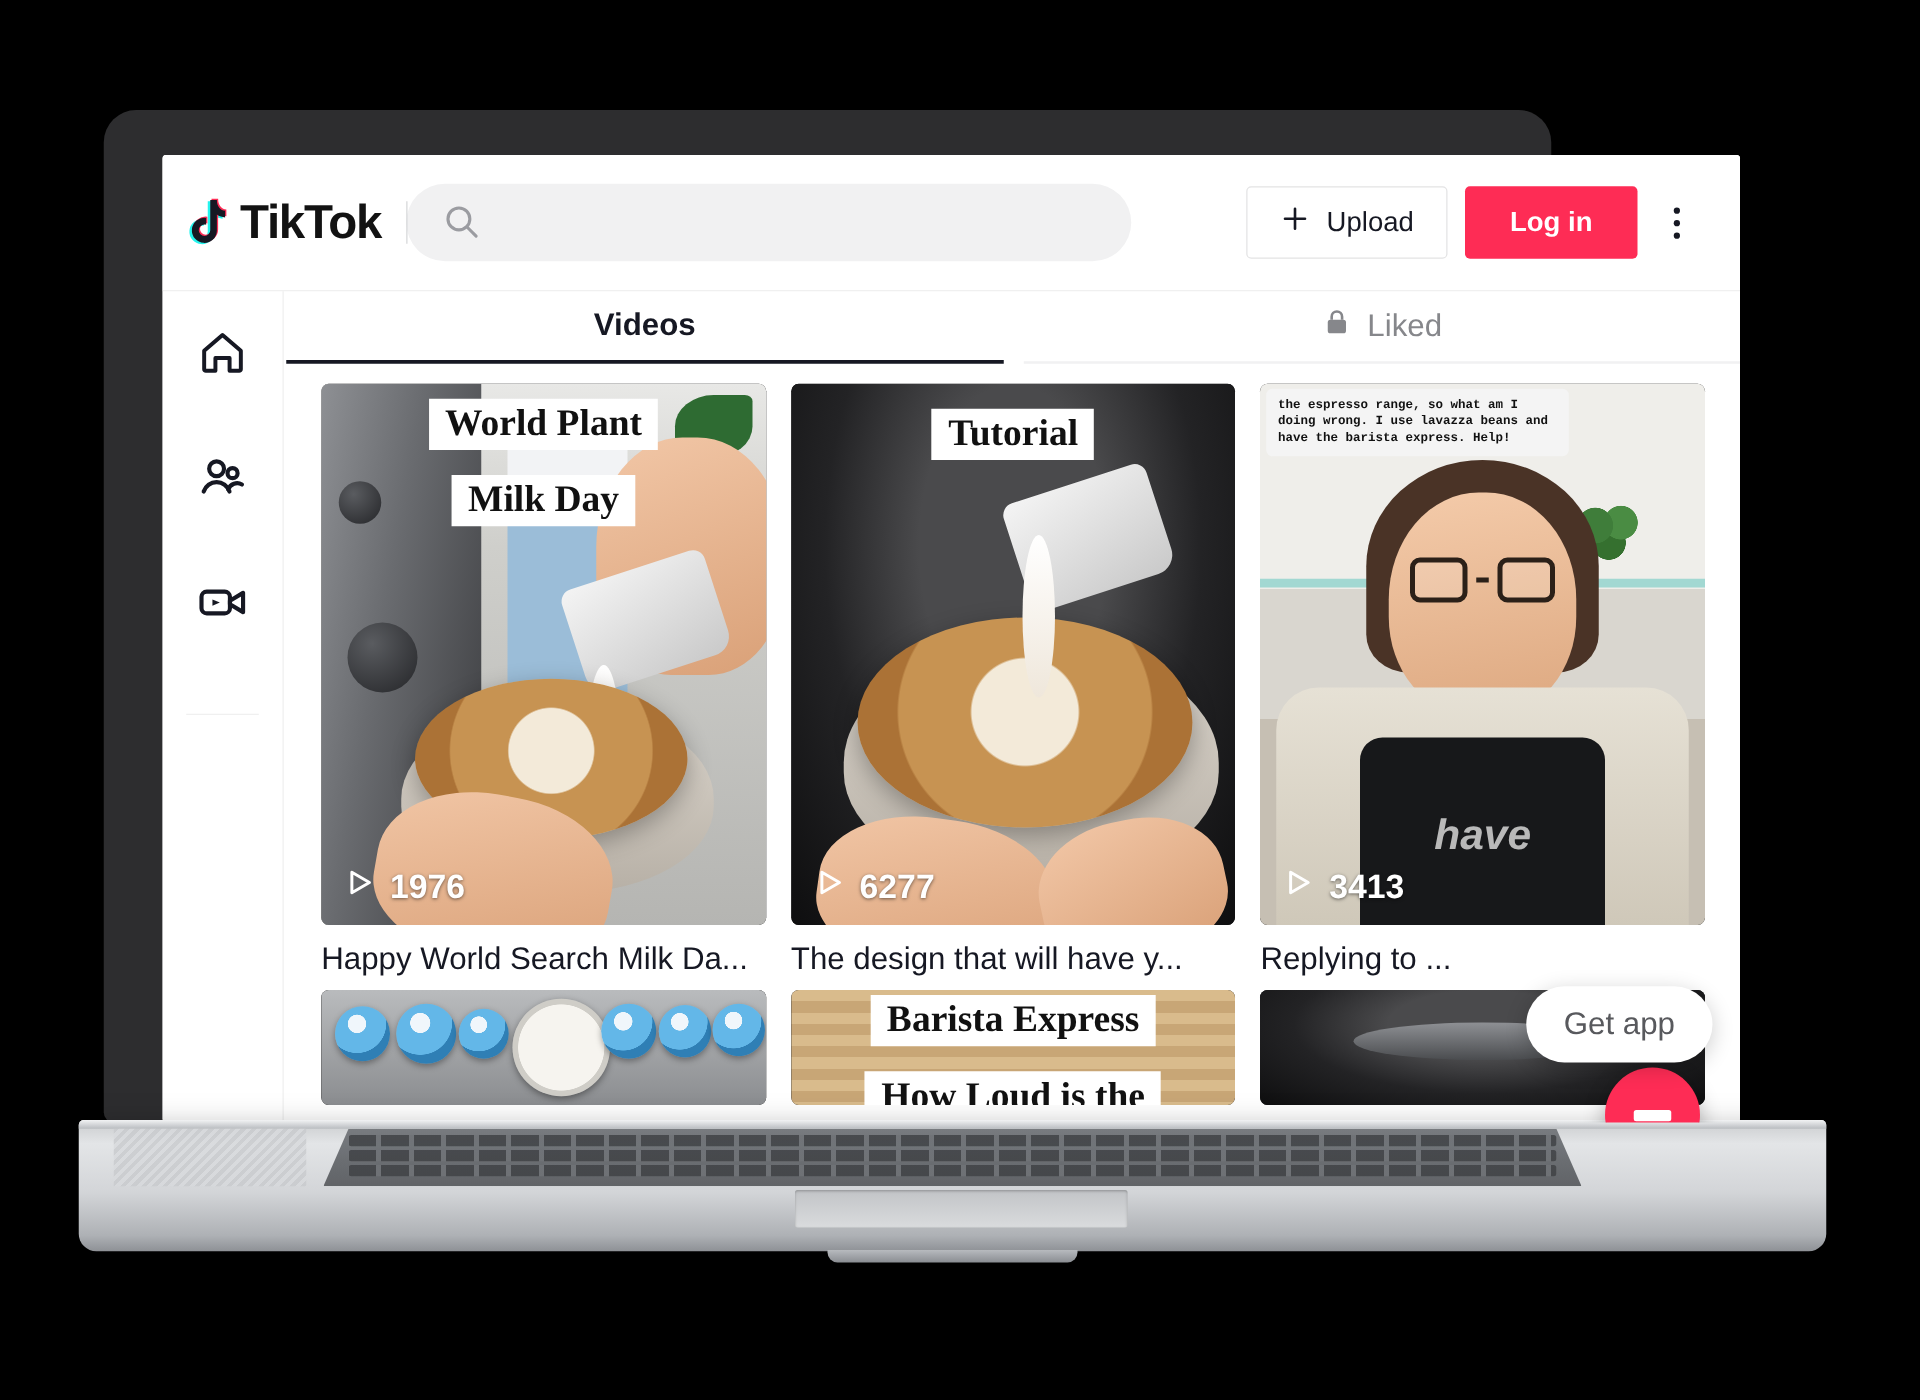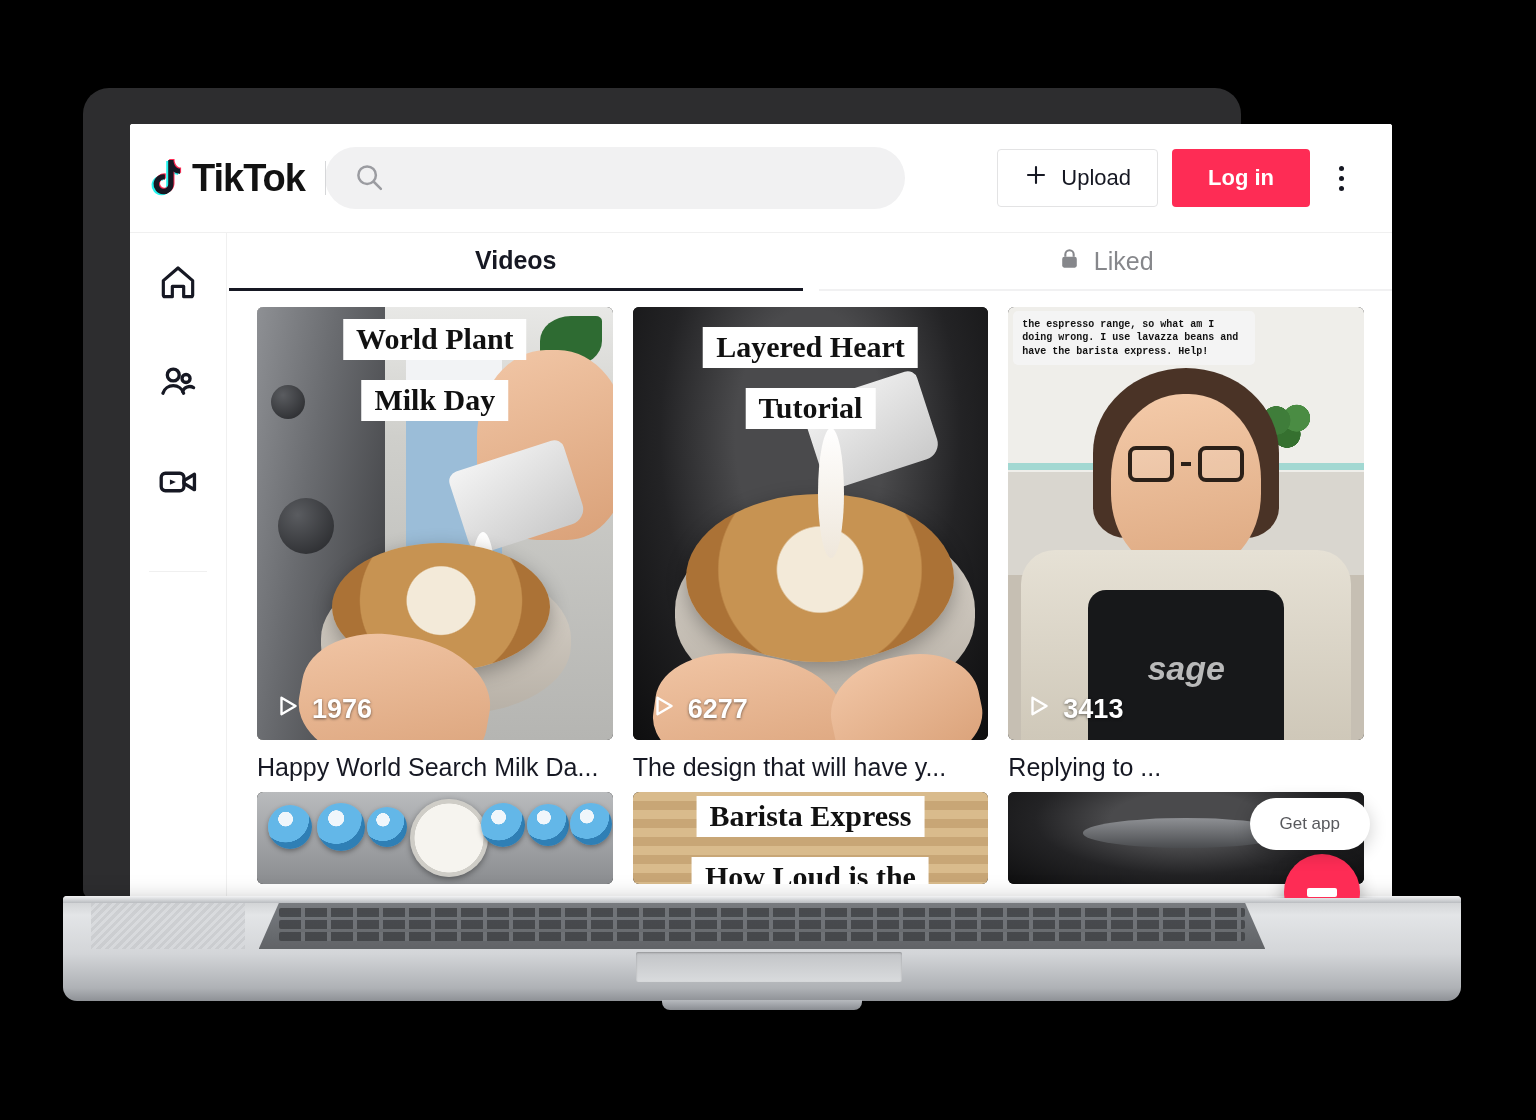--- a/index.html
+++ b/index.html
@@ -198,21 +198,21 @@
   .woodbg{position:absolute;inset:0;background:repeating-linear-gradient(180deg,#d9bb8c 0 9px,#c8a676 9px 18px);}
   .darkmachine{position:absolute;inset:0;background:
      radial-gradient(ellipse at 50% 30%,#4a4a4c 0 30%,#232325 60%,#0e0e0f 100%);}
   .portafilter{position:absolute;left:50%;top:28%;transform:translateX(-50%);
      width:58%;height:30px;border-radius:50%;background:linear-gradient(180deg,#8e9094,#4a4c4f);}
 
   
   .getapp{
     position:absolute;right:22px;bottom:48px;z-index:20;
     background:#fff;border-radius:40px;padding:16px 30px;
-    font-size:17px;color:#58595d;font-family:"Liberation Sans",sans-serif;
+    font-size:25px;color:#58595d;font-family:"Liberation Sans",sans-serif;
     box-shadow:0 4px 18px rgba(0,0,0,.20);cursor:pointer;
   }
   .fab{
     position:absolute;right:32px;bottom:-32px;z-index:19;width:76px;height:76px;
     border-radius:50%;background:#fe2c55;cursor:pointer;
     box-shadow:0 6px 18px rgba(0,0,0,.3);
     display:flex;align-items:center;justify-content:center;
   }
   .fab i{width:30px;height:9px;background:#fff;border-radius:2px;display:block;}
 </style>
@@ -359,21 +359,20 @@
                 <div class="thumb">
                   <div class="darkmachine">
                     <div class="cupwall" style="left:12%;bottom:8%;width:300px;height:190px;"></div>
                     <div class="cup" style="left:15%;bottom:18%;width:268px;height:168px;"></div>
                     <div class="pitcher" style="right:16%;top:18%;width:120px;height:90px;"></div>
                     <div class="pour" style="left:52%;top:28%;width:26px;height:130px;"></div>
                     <div class="hand" style="left:6%;bottom:-8%;width:190px;height:120px;transform:rotate(8deg);"></div>
                     <div class="hand" style="right:2%;bottom:-6%;width:150px;height:110px;transform:rotate(-12deg);"></div>
                   </div>
                   <div class="overlay-text" style="top:20px;">
-                    <span>Layered Heart</span>
                     <span>Tutorial</span>
                   </div>
                   <div class="views">
                     <span>
                       <svg viewBox="0 0 24 24" width="26" height="26" fill="none" stroke="#fff" stroke-width="2.2" stroke-linejoin="round">
                         <path d="M6 4.4 19 12 6 19.6z"></path>
                       </svg>
                     </span>
                     <span>6277</span>
                   </div>
@@ -388,21 +387,21 @@
                     <div class="potplant" style="right:14%;top:22%;"></div>
                     <div class="hair" style="top:14%;width:186px;height:170px;"></div>
                     <div class="head" style="top:20%;width:150px;height:178px;"></div>
                     <div class="glasses" style="top:32%;">
                         <i></i>
                         <u></u>
                         <i></i>
                       </div>
                     <div class="torso" style="bottom:0;width:330px;height:190px;"></div>
                     <div class="apron" style="bottom:0;width:196px;height:150px;"></div>
-                    <div class="apron-logo" style="bottom:52px;font-size:34px;">sage</div>
+                    <div class="apron-logo" style="bottom:52px;font-size:34px;">have</div>
                   </div>
                   <div class="comment">the espresso range, so what am I doing wrong. I use lavazza beans and have the barista express. Help!</div>
                   <div class="views">
                     <span>
                       <svg viewBox="0 0 24 24" width="26" height="26" fill="none" stroke="#fff" stroke-width="2.2" stroke-linejoin="round">
                         <path d="M6 4.4 19 12 6 19.6z"></path>
                       </svg>
                     </span>
                     <span>3413</span>
                   </div>

